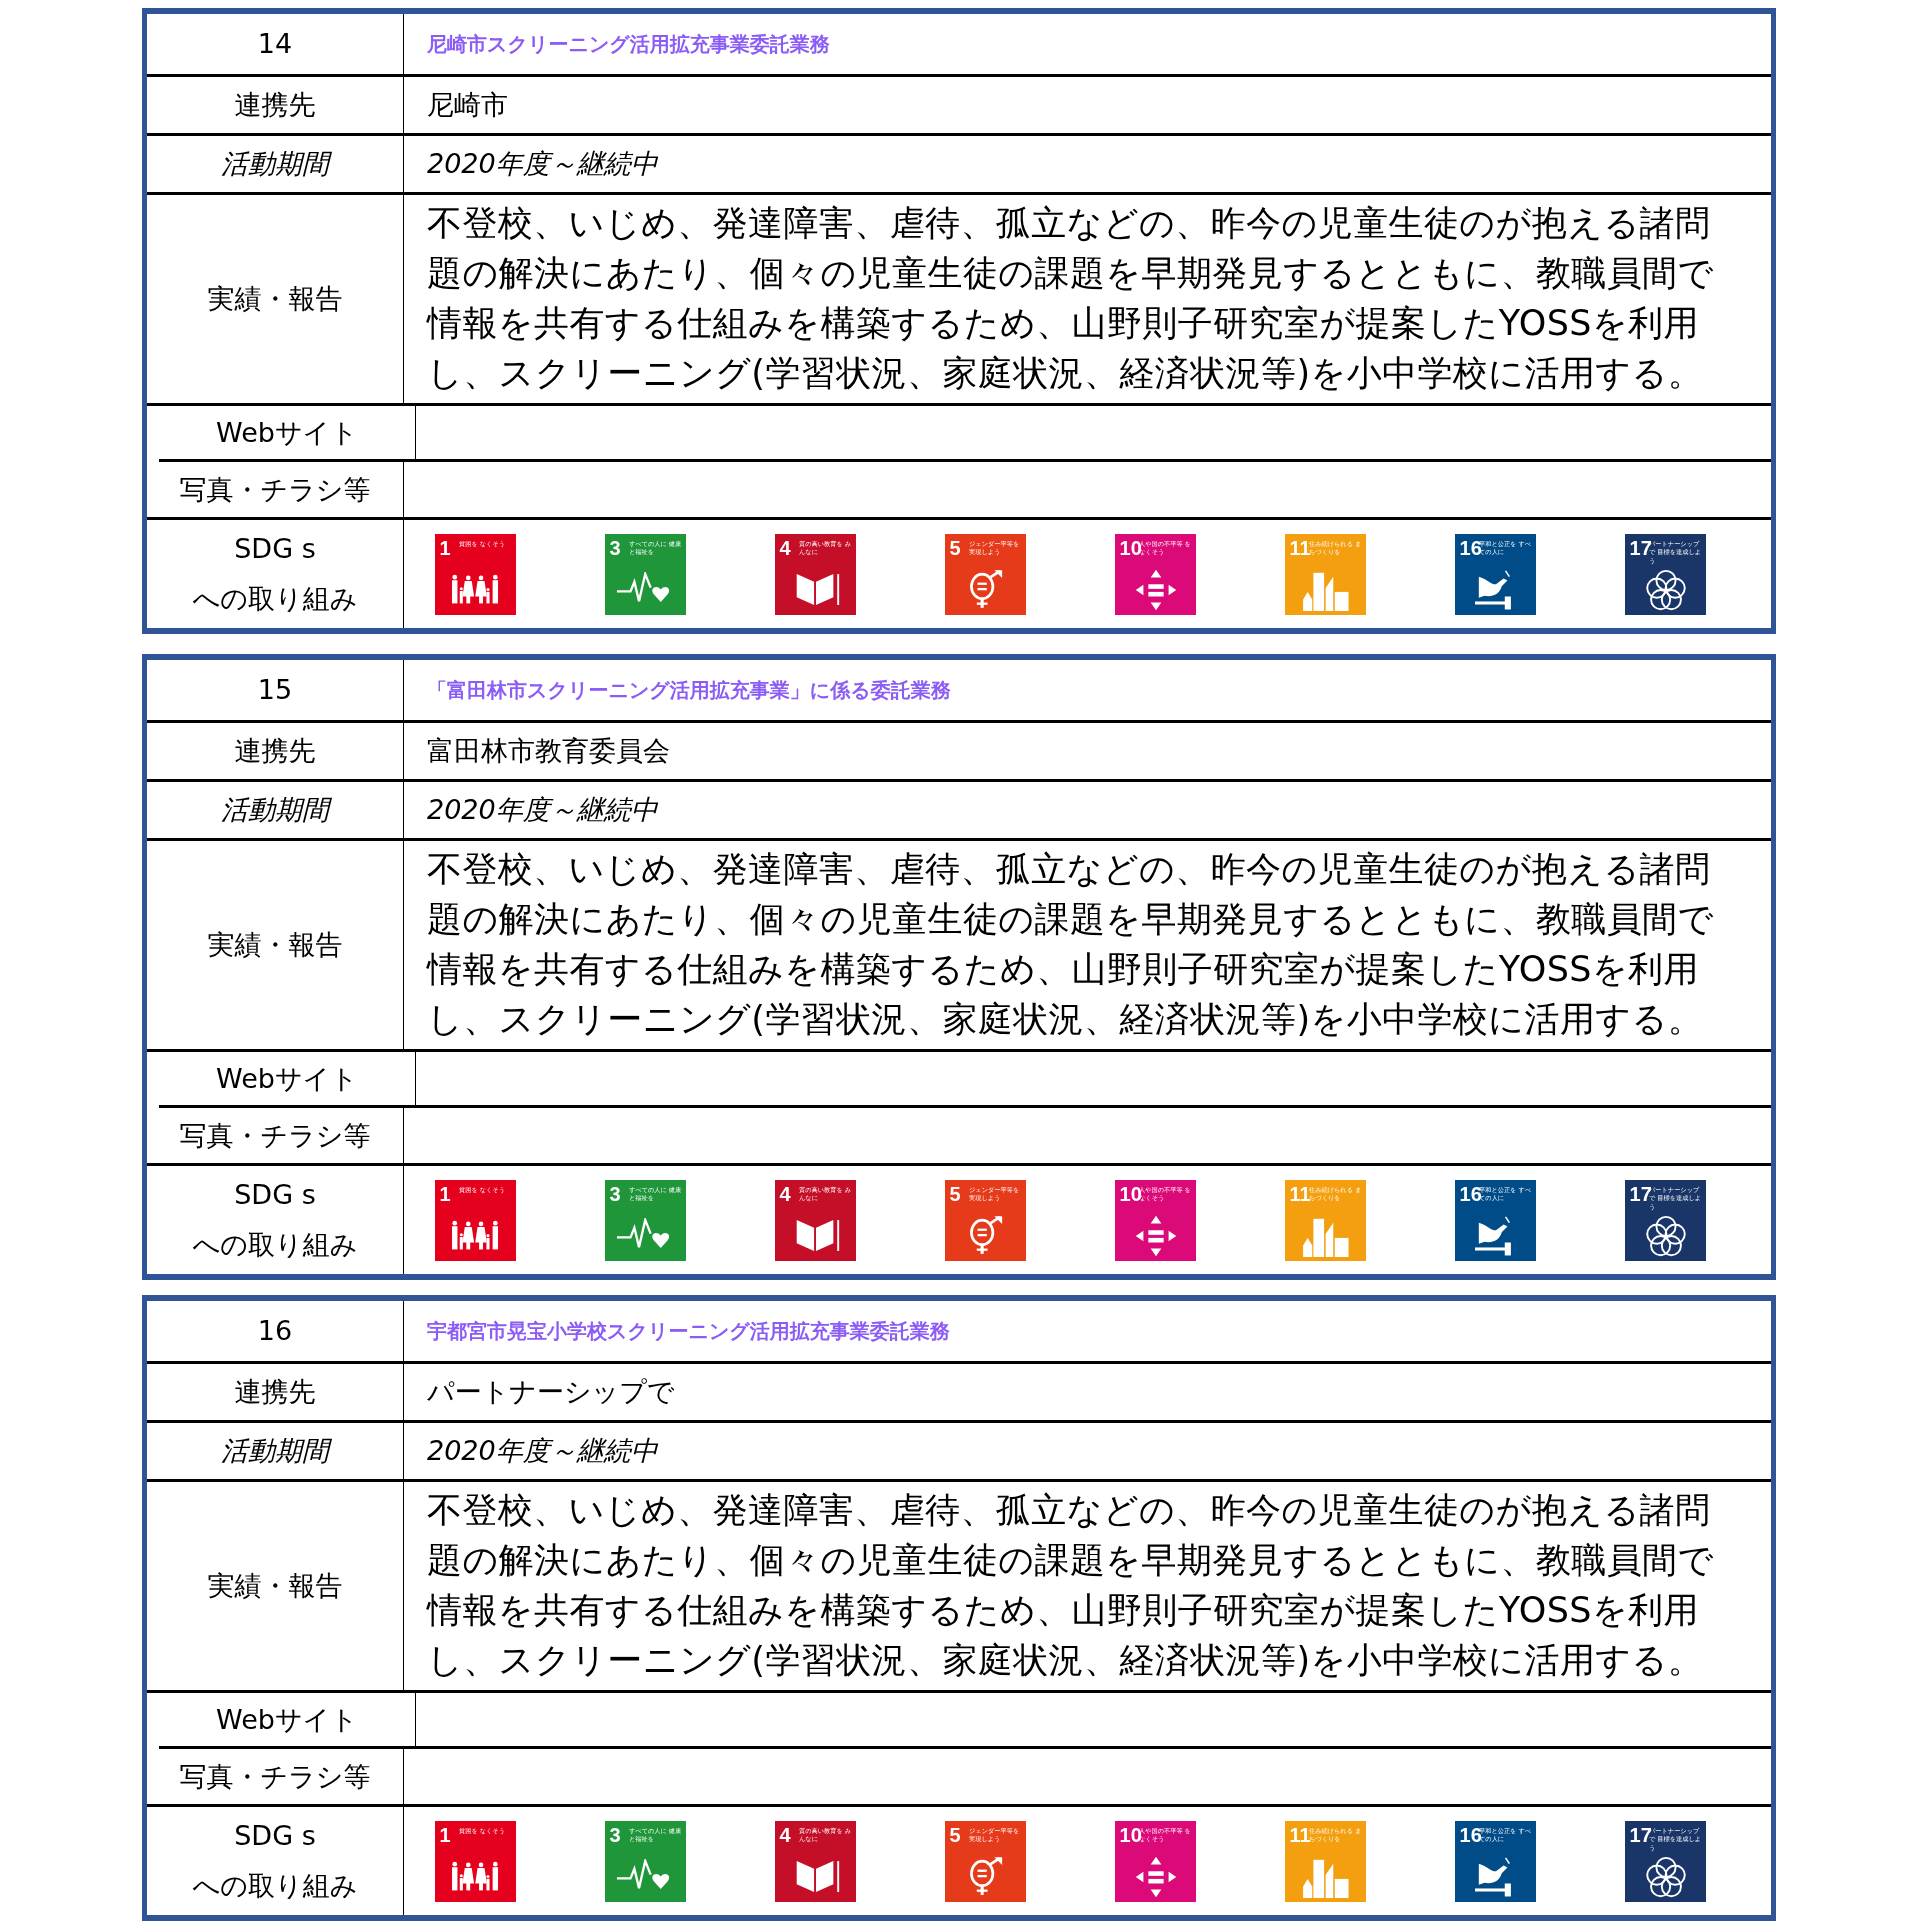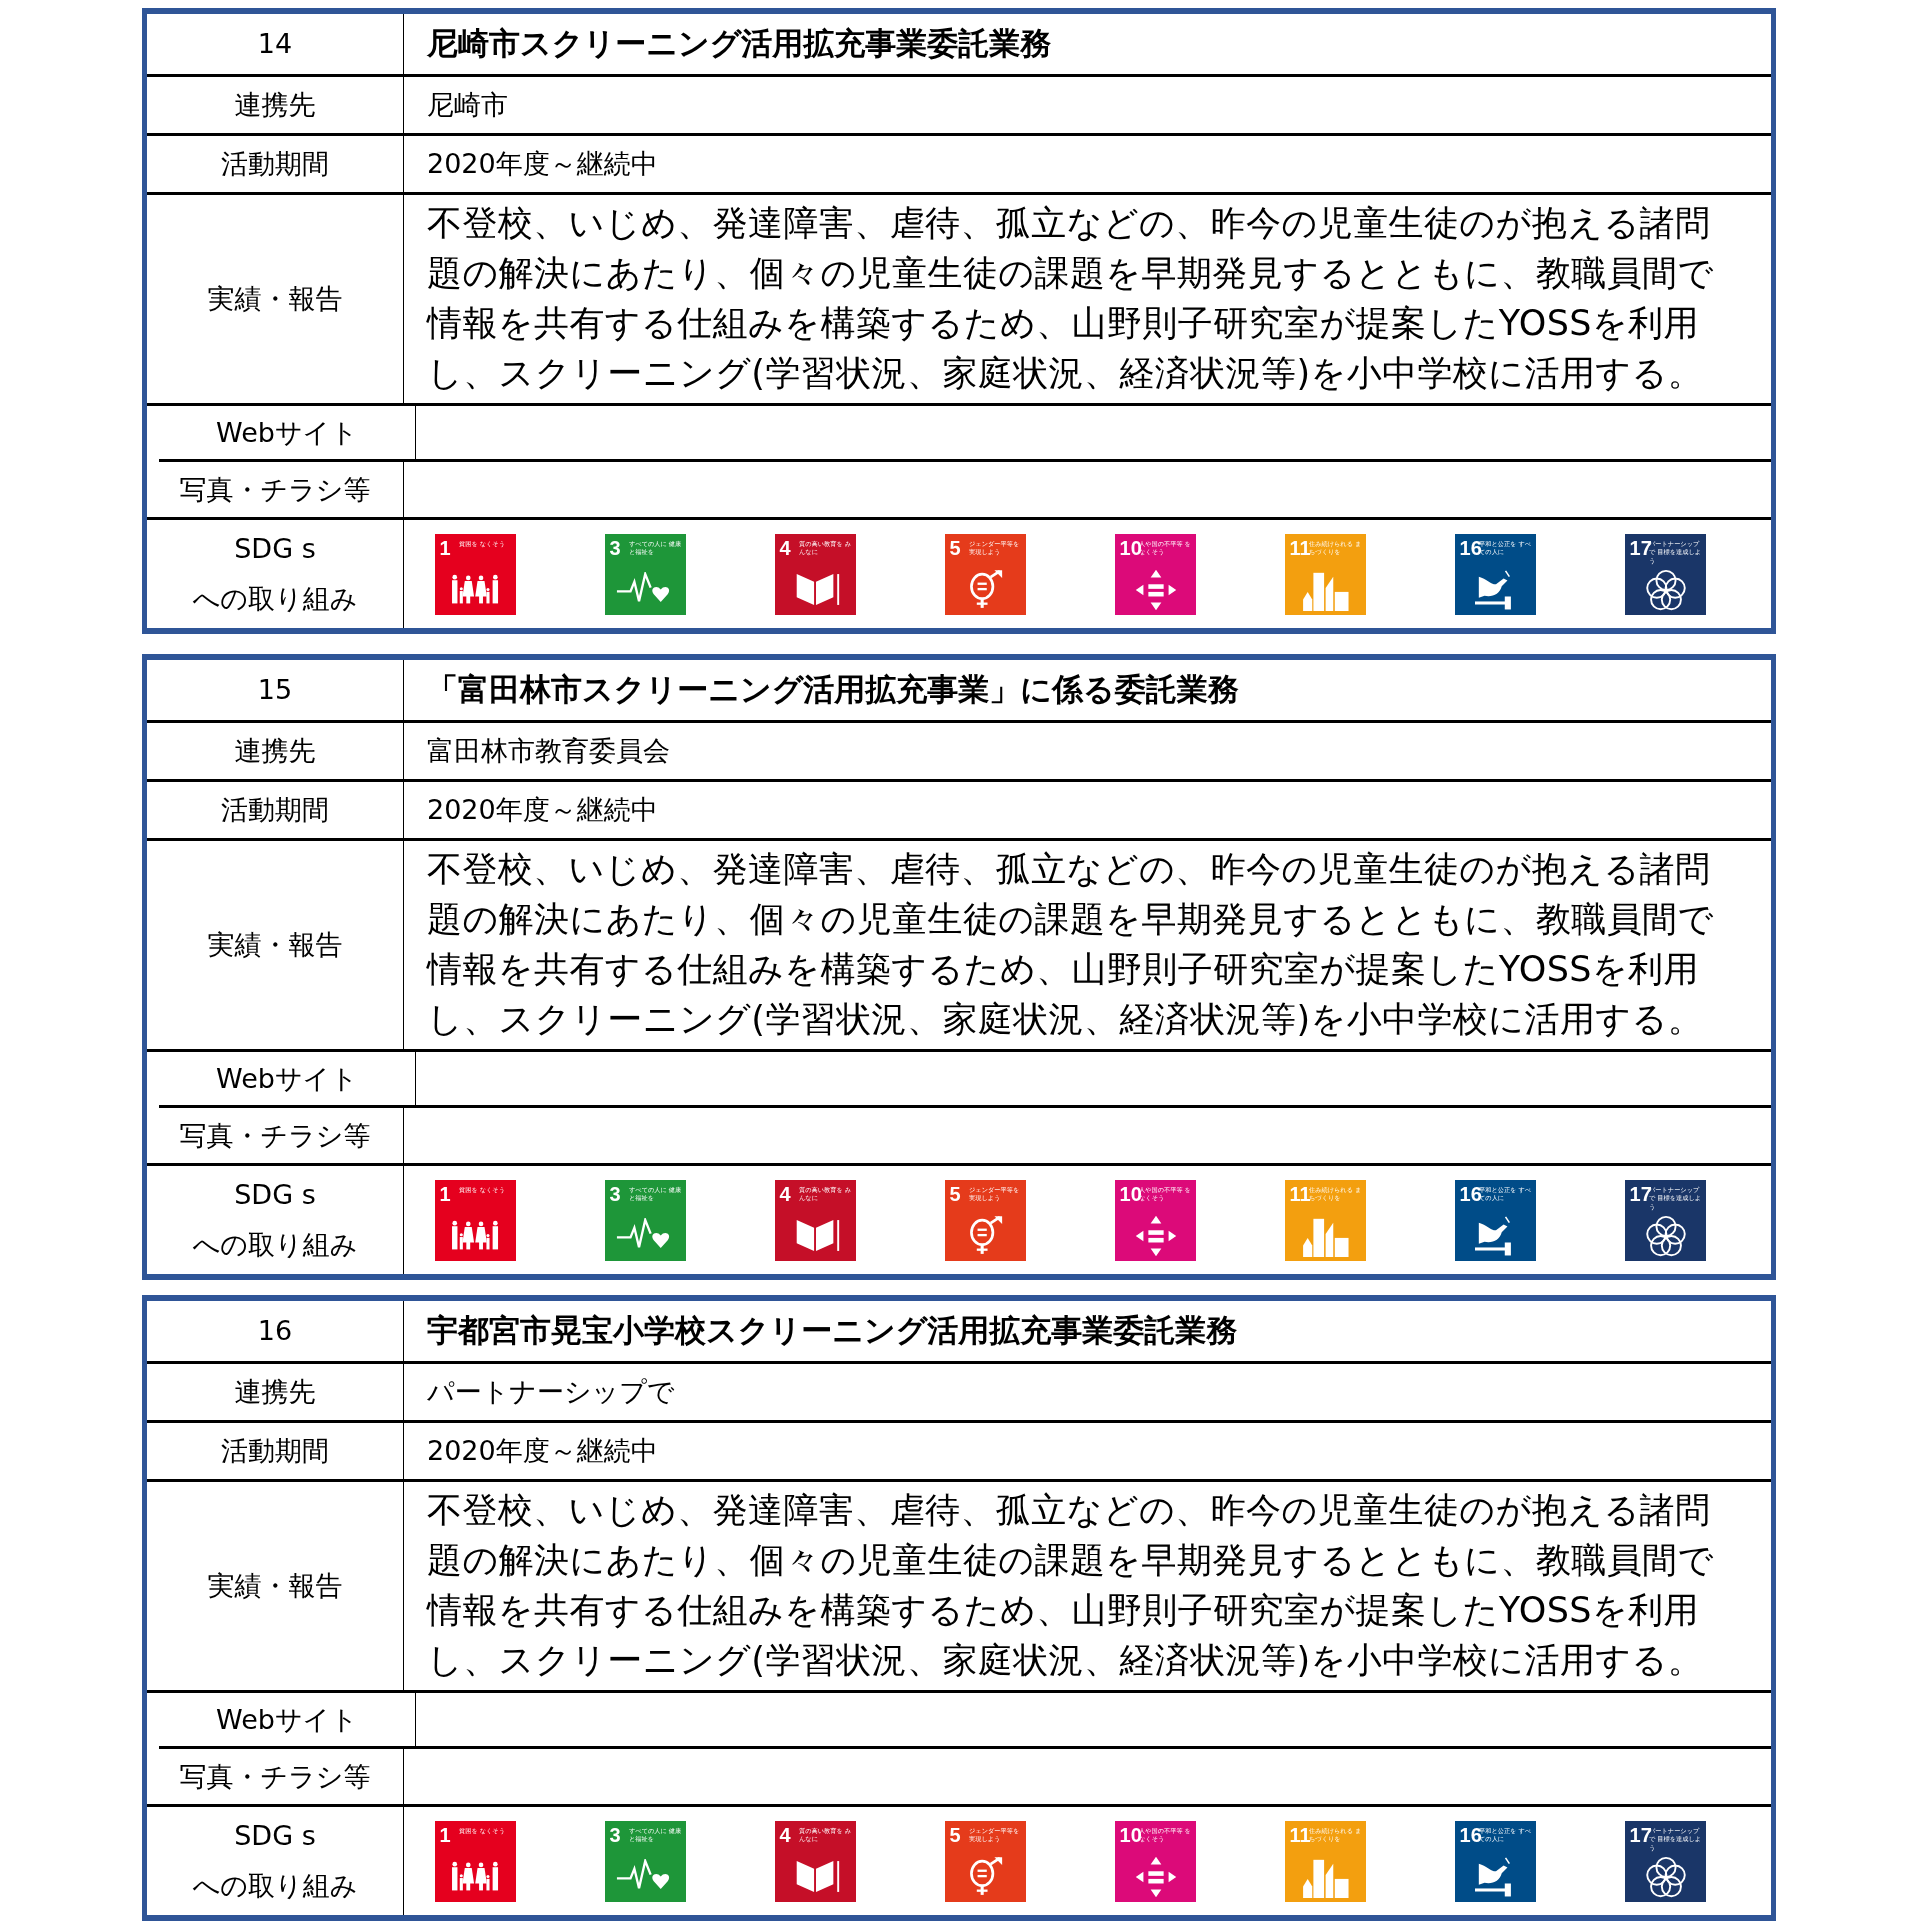--- a/index.html
+++ b/index.html
@@ -7,31 +7,31 @@
          font-family:"DejaVu Sans","Liberation Sans",sans-serif; color:#000; }
   .block { position:absolute; left:142px; width:1634px; box-sizing:border-box;
            border:5.4px solid #2f5597; border-top-width:6.2px; border-bottom-width:6.2px; background:#fff; }
   .row { display:flex; box-sizing:border-box; border-bottom:3.1px solid #000; }
   .row:last-child { border-bottom:none; }
   .label { width:257px; flex:0 0 257px; border-right:1.5px solid #000; box-sizing:border-box;
            display:flex; align-items:center; justify-content:center; text-align:center;
            font-size:27px; line-height:1.85; }
   .value { flex:1; box-sizing:border-box; padding:0 27px 0 23px; display:flex; align-items:center;
            font-size:27px; }
-  .title-val { color:#000000; font-weight:bold; font-size:31px; }
+  .title-val { color:#8b5cf6; font-weight:bold; font-size:20px; }
   .report-val { line-height:50px; font-size:35px; padding-top:1px; padding-bottom:3.9px; letter-spacing:0.4px; }
   .sdg-val { justify-content:flex-start; gap:0; padding:0 0 0 31px; }
   .sdg { width:81px; height:81px; flex:0 0 81px; margin-right:89px; position:relative; color:#fff; box-sizing:border-box; }
   .sdg:last-child { margin-right:0; }
   .sdg .num { position:absolute; left:4.6px; top:3.9px; font-size:20px; font-weight:bold; font-family:"Liberation Sans",sans-serif; }
   .sdg .txt { position:absolute; left:24px; top:6.2px; right:2.3px; font-size:6.2px; line-height:8.5px; }
   .sdg .pic { position:absolute; left:0; right:0; top:35px; bottom:3.9px; display:flex; align-items:center; justify-content:center; }
   .r-title { height:63px; }
   .r-partner { height:59px; }
-  .r-period { height:59px; }
+  .r-period { height:59px;font-style:italic; }
   .r-report { height:211px; }
   .r-web { height:56px;margin-left:12px; }
   .r-photo { height:58px; }
   .r-sdg { flex:1; border-bottom:none; }
   .block-inner { display:flex; flex-direction:column; height:100%; }
 </style>
 </head>
 <body>
 
 <div id="blocks">

